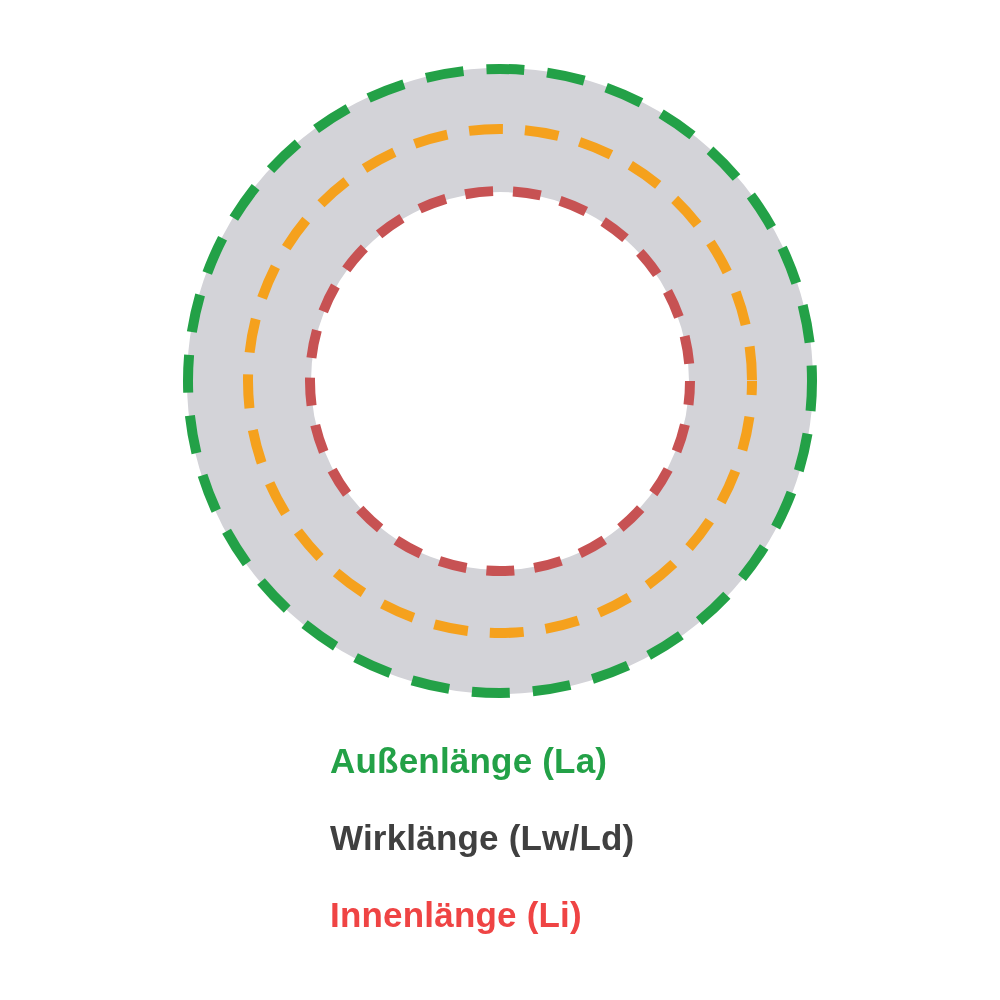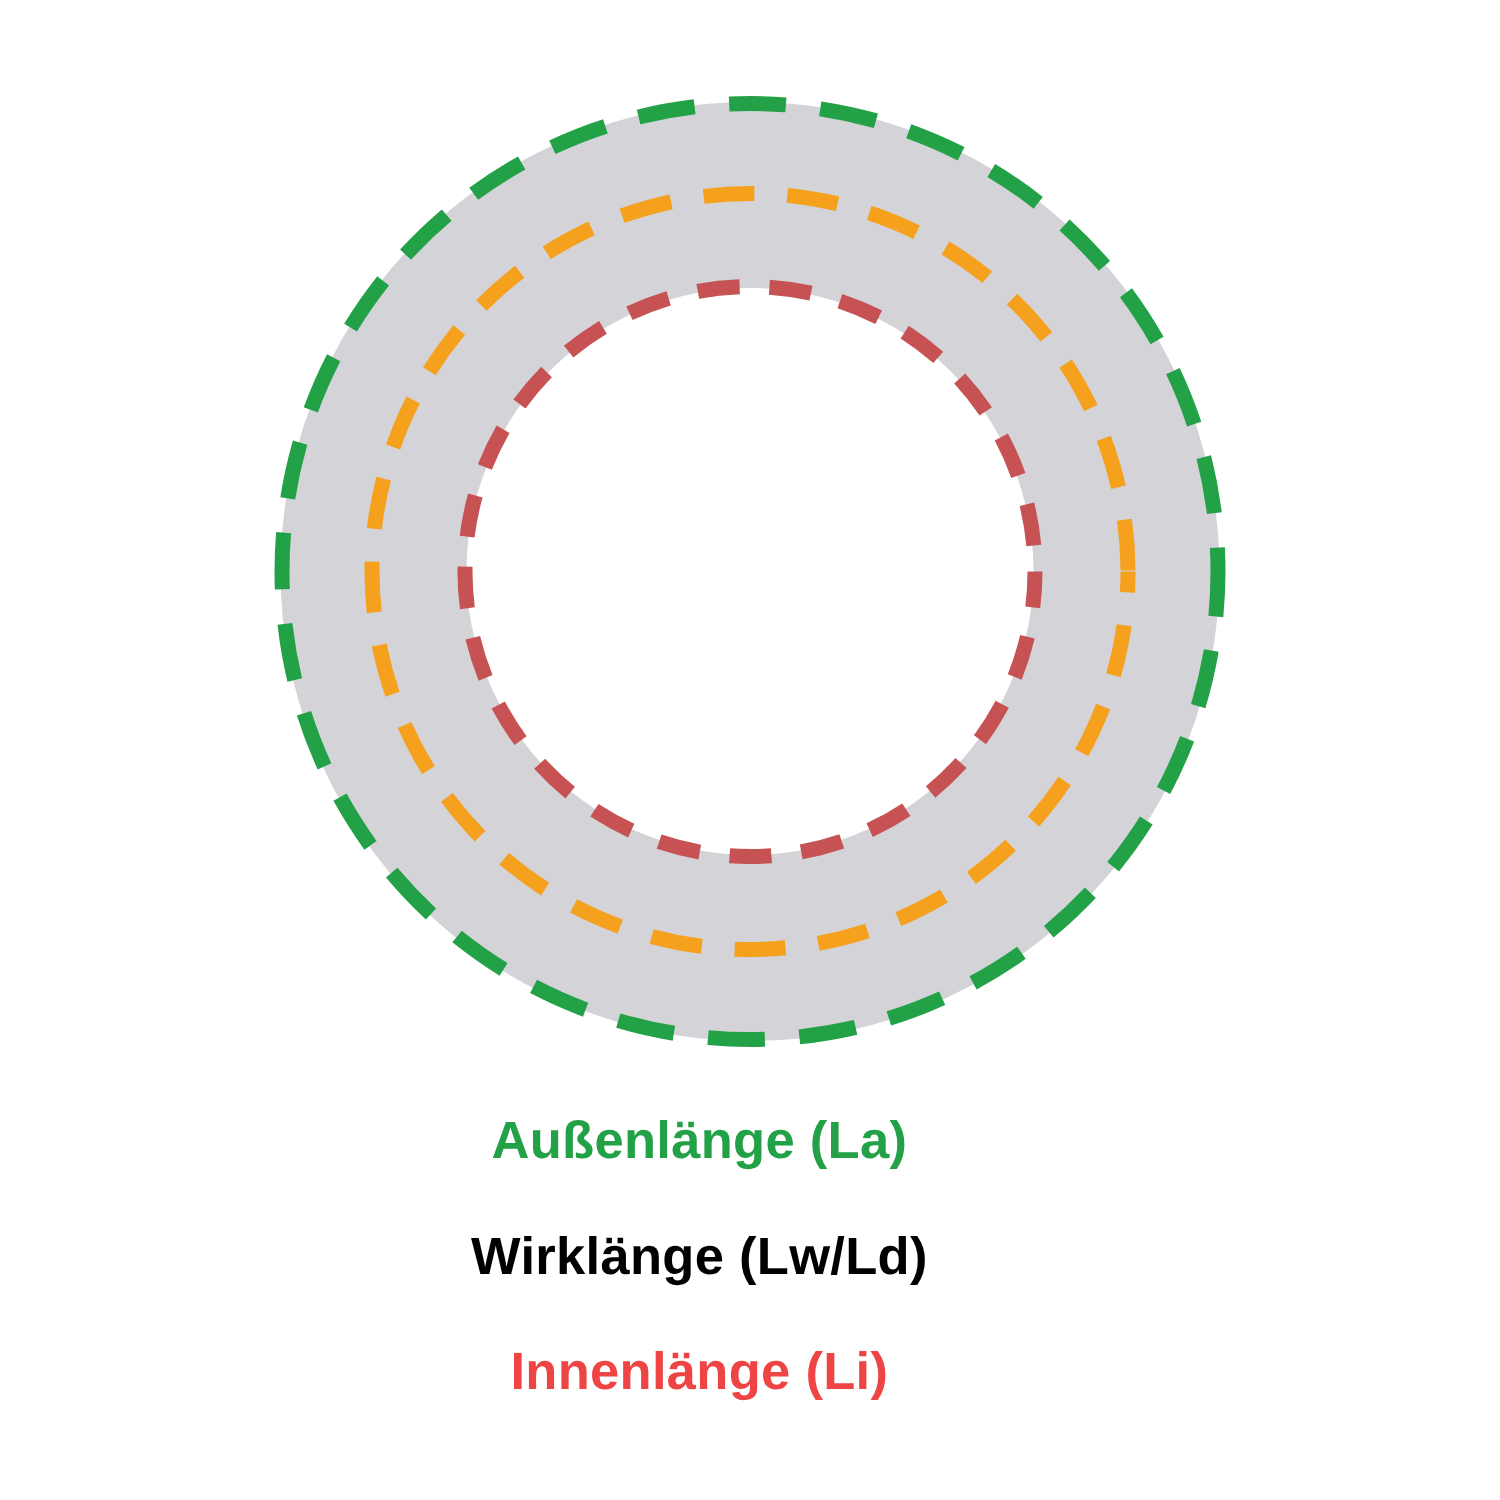--- a/index.html
+++ b/index.html
@@ -17,23 +17,22 @@
     height: 1000px;
     background: #ffffff;
   }
   .diagram-svg {
     position: absolute;
     top: 0;
     left: 0;
   }
   .legend {
     position: absolute;
-    left: 314px;
+    left: 330px;
     top: 722px;
-    text-align: center;
   }
   .legend-line {
     font-size: 35px;
     font-weight: bold;
     line-height: 77px;
     letter-spacing: 0.2px;
     white-space: nowrap;
   }
 </style>
 </head>
@@ -47,17 +46,17 @@
 
     <circle cx="500" cy="381" r="312" fill="none" stroke-width="10" stroke-dasharray="38 23" stroke-dashoffset="8" stroke-linecap="butt" stroke="#23a147"></circle>
 
     <circle cx="500" cy="381" r="252" fill="none" stroke-width="10" stroke-dasharray="34 22" stroke-dashoffset="20" stroke-linecap="butt" stroke="#f5a11d"></circle>
 
     <circle cx="500" cy="381" r="190" fill="none" stroke-width="10" stroke-dasharray="28 20" stroke-dashoffset="4" stroke-linecap="butt" stroke="#c75253"></circle>
   </svg>
 
   <div class="legend">
     <div class="legend-line" style="color: rgb(35, 161, 71);">Außenlänge (La)</div>
-    <div class="legend-line" style="color: #000000;">Wirklänge (Lw/Ld)</div>
+    <div class="legend-line" style="color: #404040;">Wirklänge (Lw/Ld)</div>
     <div class="legend-line" style="color: #ef4444;">Innenlänge (Li)</div>
   </div>
 
 </div>
 
 </body></html>

